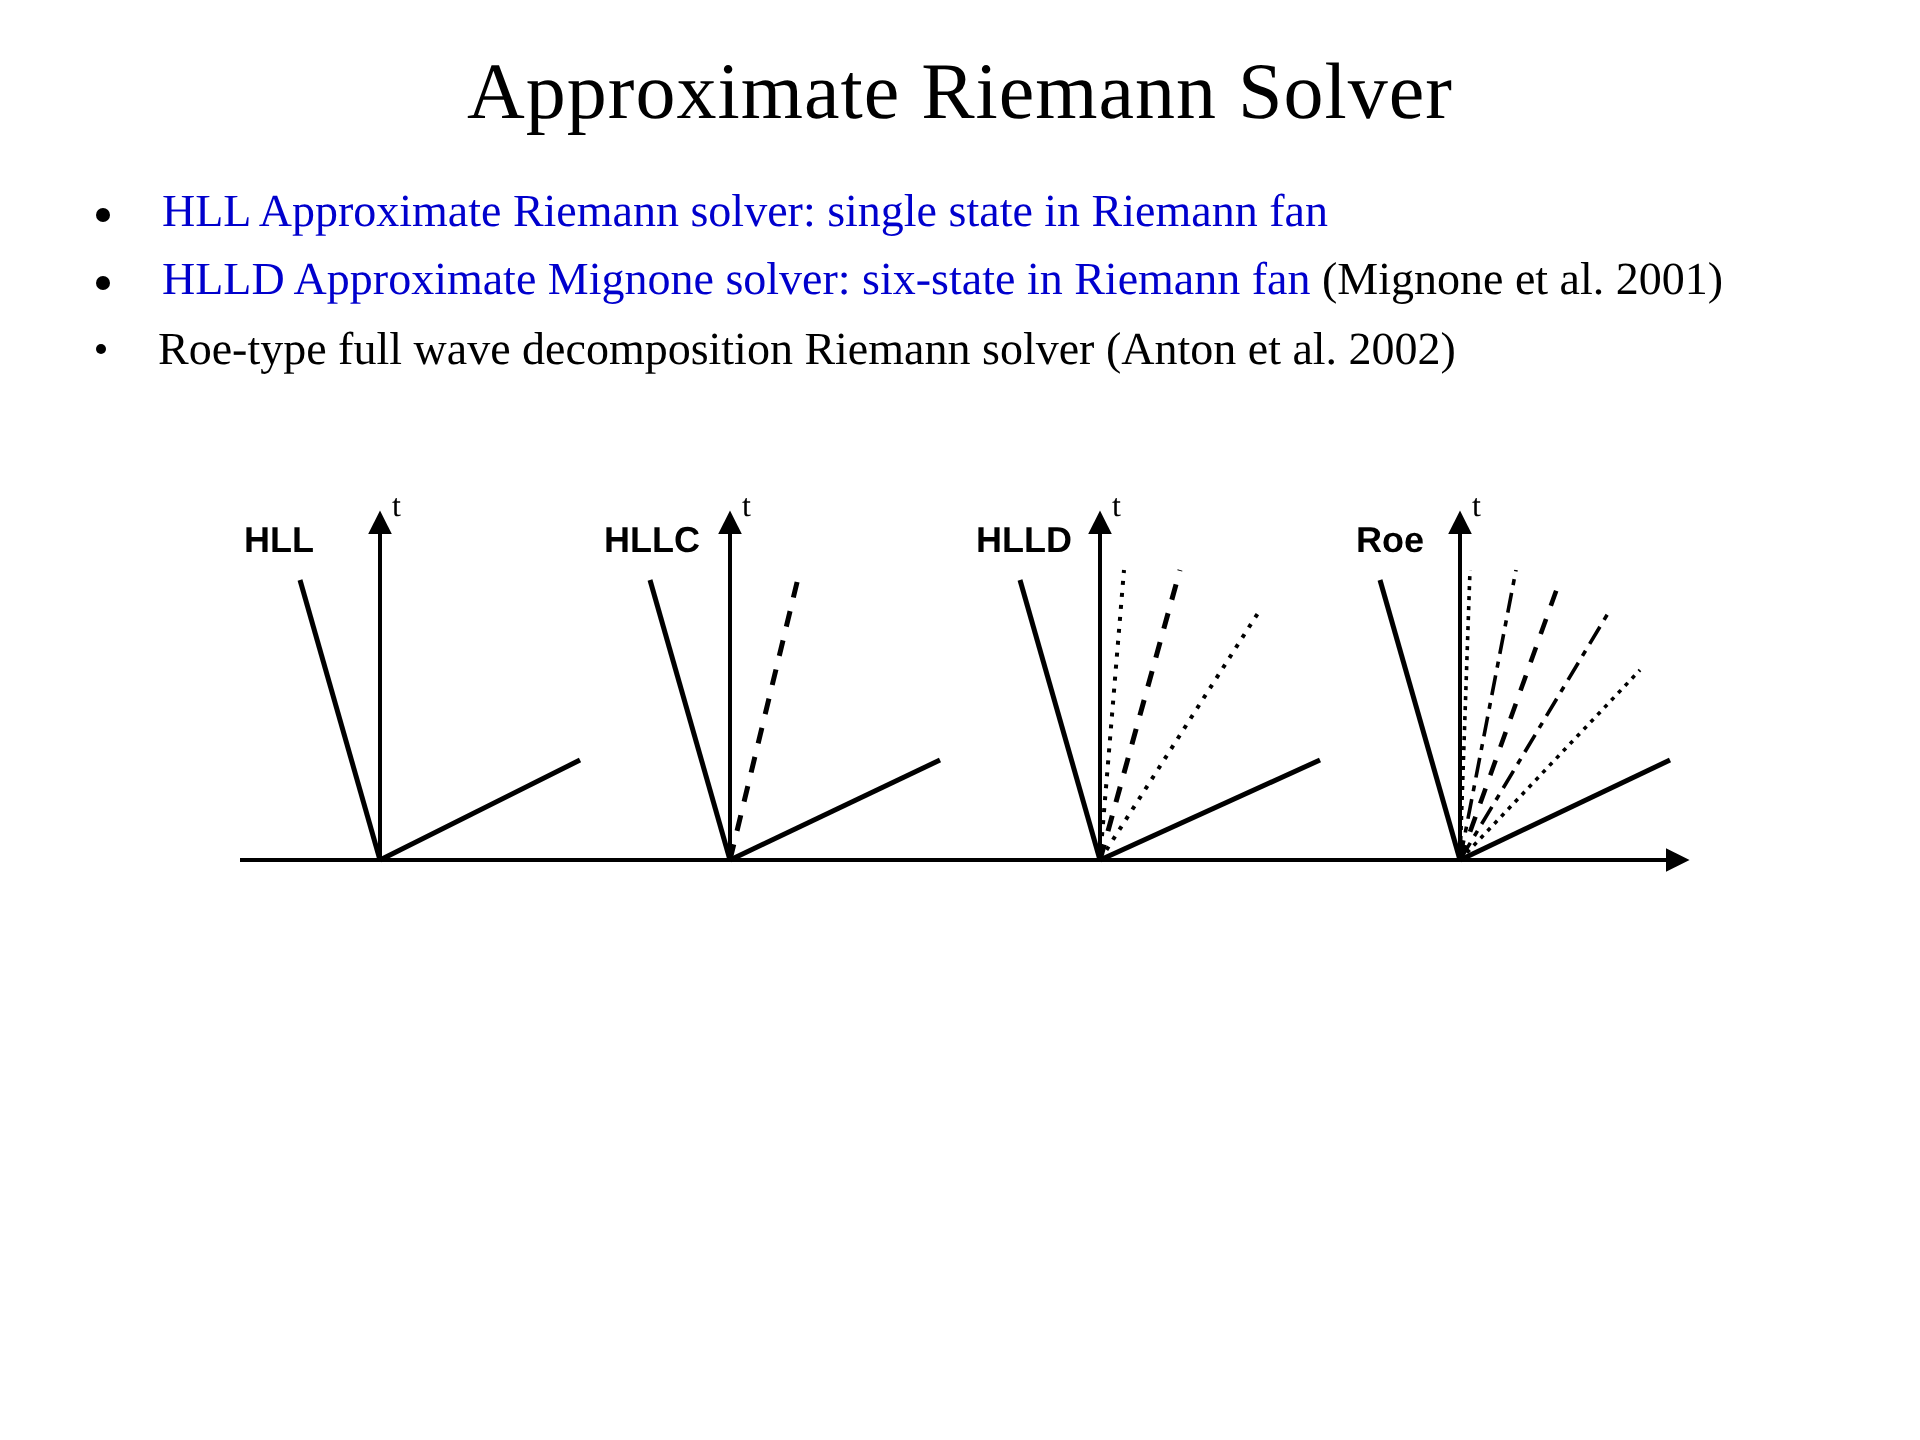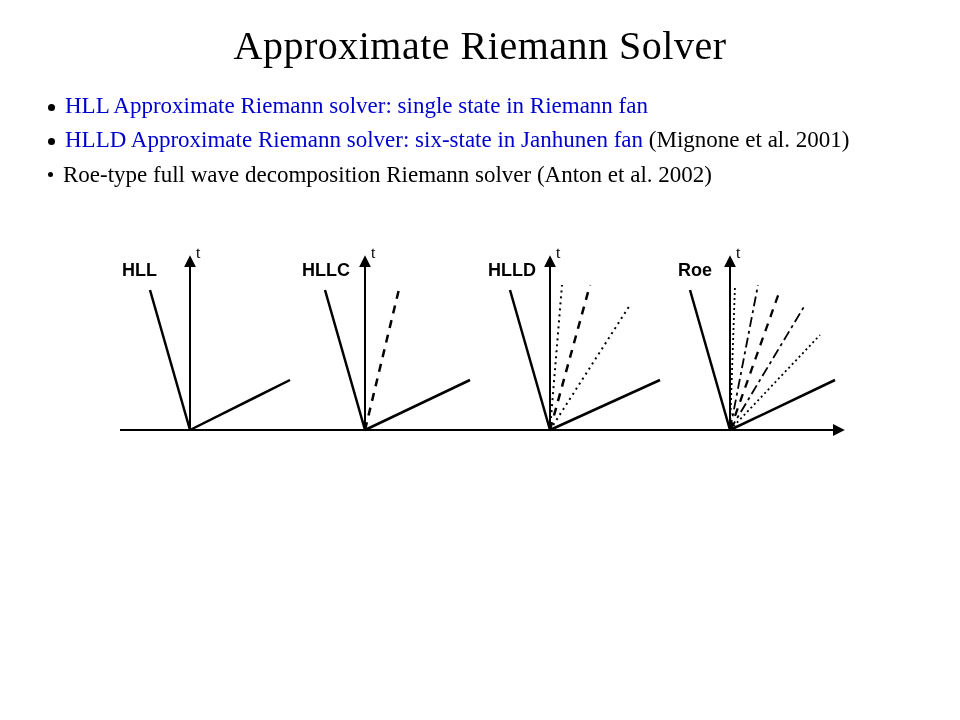--- a/index.html
+++ b/index.html
@@ -14,21 +14,21 @@
   }
   .slide { padding: 22px 48px 0 48px; box-sizing: border-box; }
   .title {
     text-align: center;
     font-size: 40px;
     font-weight: normal;
     margin: 0 0 22px 0;
     letter-spacing: 0.5px;
   }
   .bullets { font-size: 23px; line-height: 1.32; }
-  .row { display: flex; align-items: flex-start; margin-bottom: 4px; }
+  .row { display: flex; align-items: flex-start; margin-bottom: 4px; gap: 16px; }
   .dot { display: inline-block; background: #000; border-radius: 50%; flex: none; margin-right: 10px; }
   .dot.big   { width: 7px; height: 7px; margin-top: 13px; }
   .dot.small { width: 5px; height: 5px; margin-top: 12px; }
   .blue { color: #0000cd; }
   .figure { margin: 40px auto 0 auto; display: block; }
 </style>
 </head>
 <body>
 
 <div class="slide">
@@ -38,21 +38,21 @@
   <div class="bullets">
 
     <div class="row">
       <span class="dot big"></span>
       <span><span class="blue">HLL Approximate Riemann solver: single state in Riemann fan</span><span></span></span>
     </div>
 
 
     <div class="row">
       <span class="dot big"></span>
-      <span><span class="blue">HLLD Approximate Riemann solver: six-state in Janhunen fan </span><span>(Mignone et al. 2001)</span></span>
+      <span><span class="blue">HLLD Approximate Mignone solver: six-state in Riemann fan </span><span>(Mignone et al. 2001)</span></span>
     </div>
 
     <div class="row">
       <span class="dot small"></span>
       <span><span class="blue"></span><span>Roe-type full wave decomposition Riemann solver (Anton et al. 2002)</span></span>
     </div>
 
   </div>
 
   <svg class="figure" width="740" height="240" viewBox="0 0 740 240">

